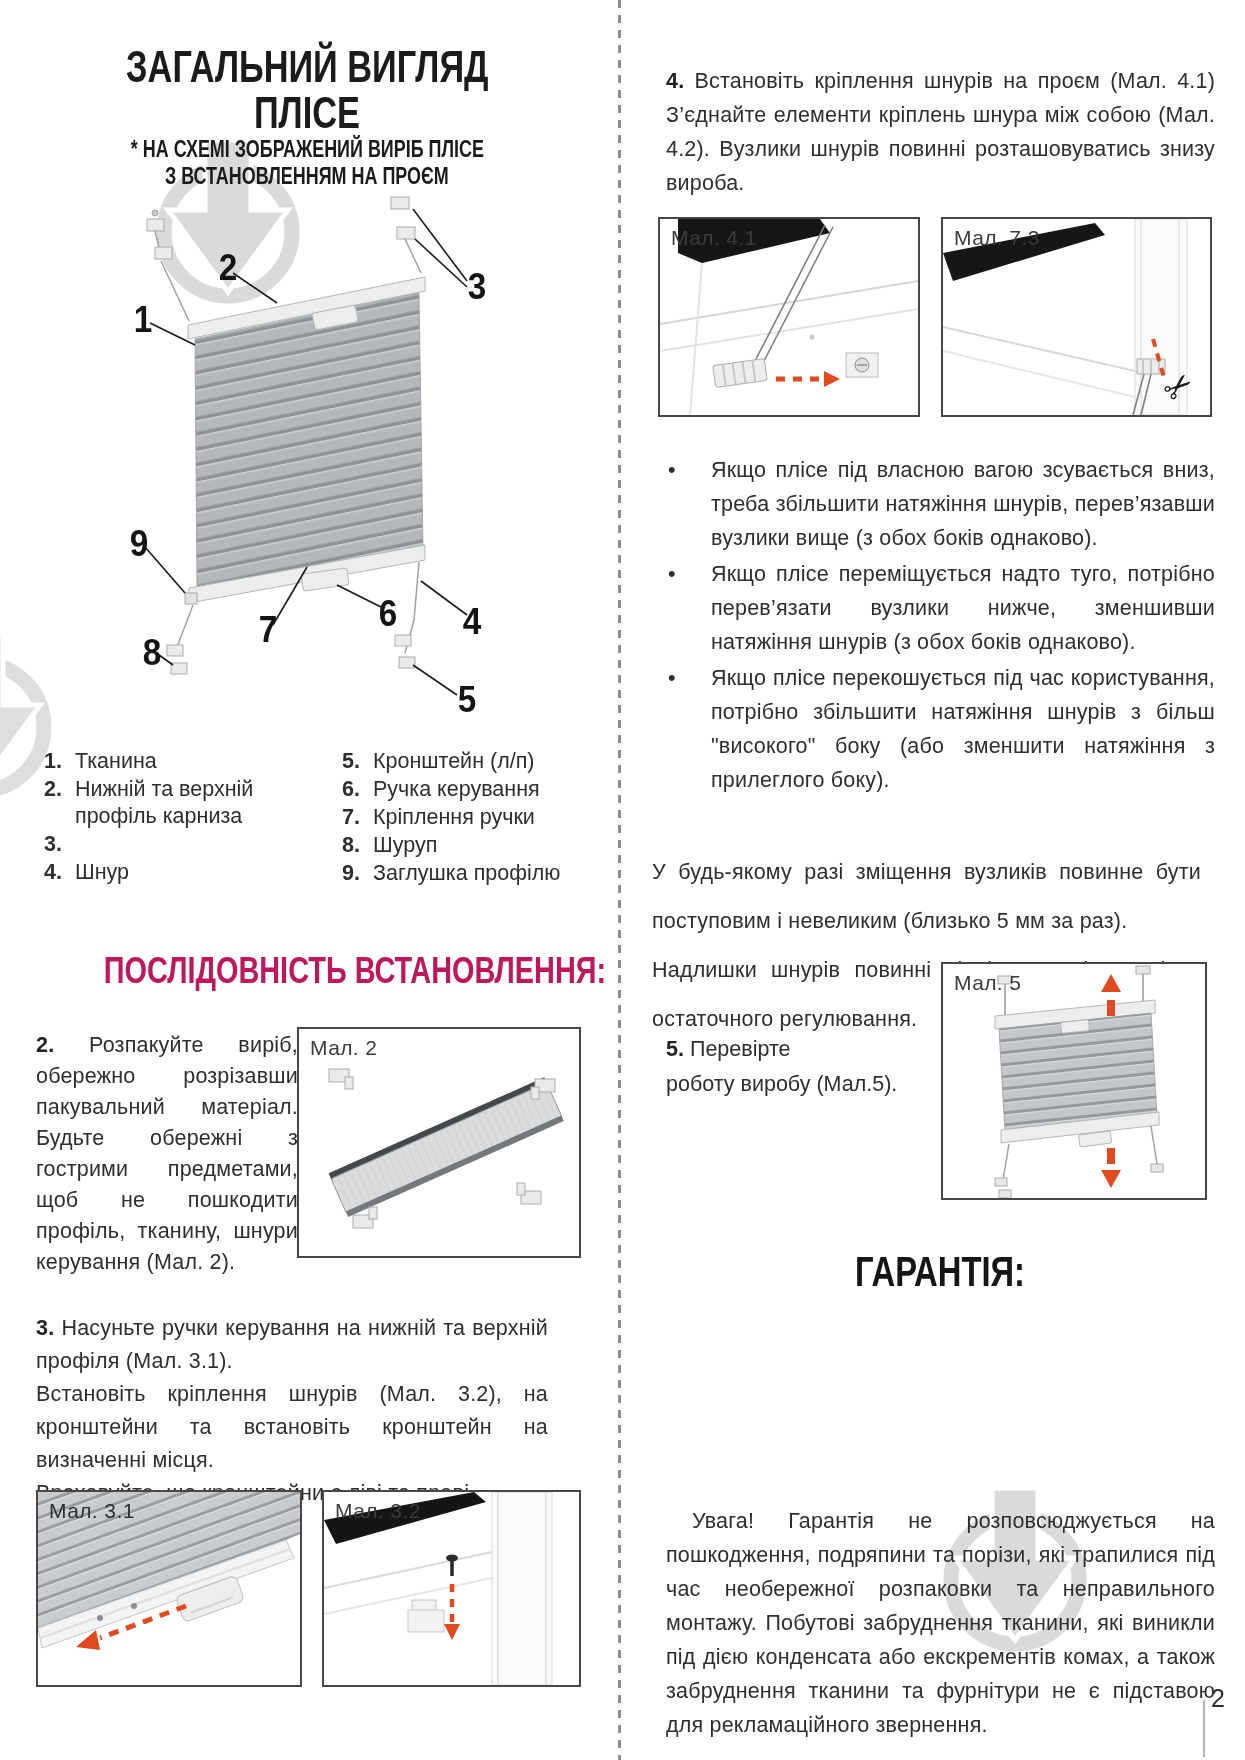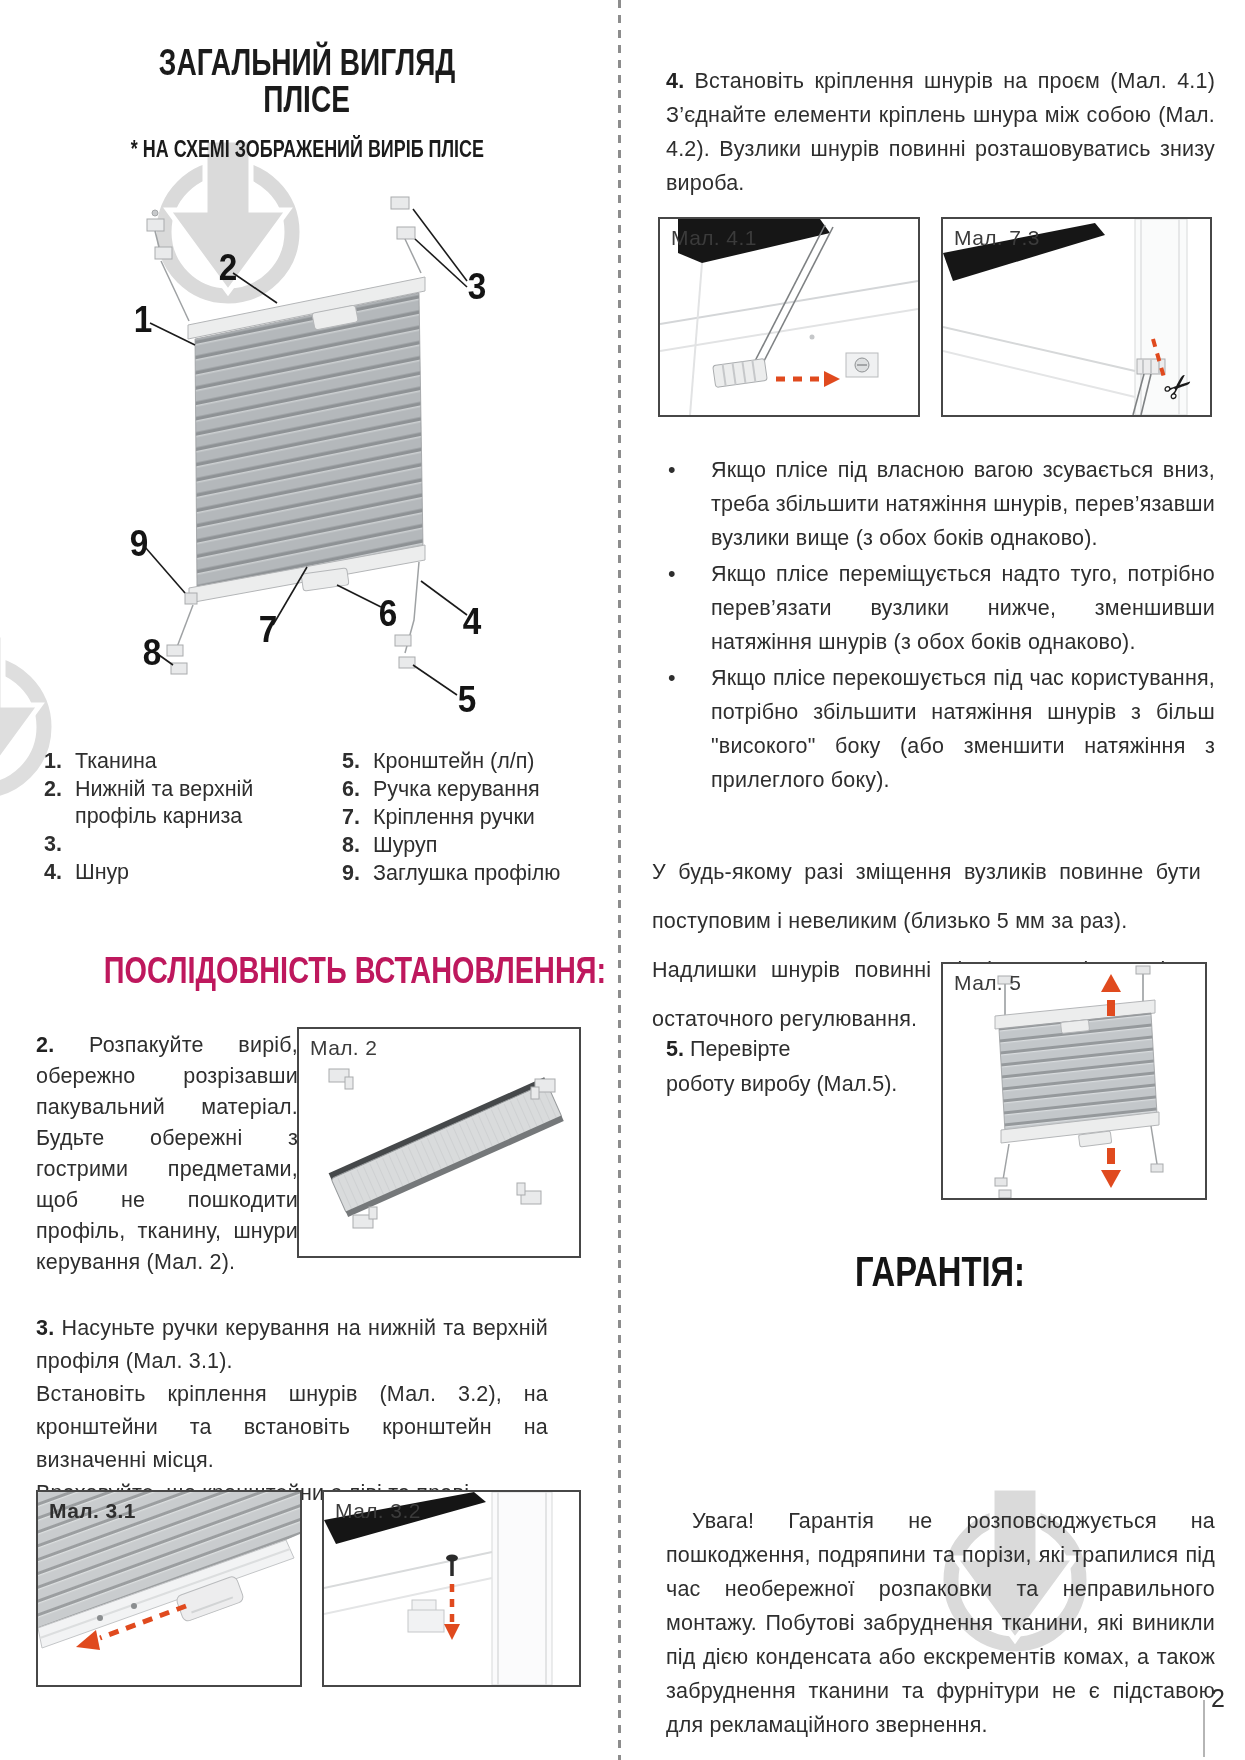--- a/index.html
+++ b/index.html
@@ -5,21 +5,21 @@
   html,body{margin:0;padding:0;background:#ffffff;}
   .page{position:relative;width:1245px;height:1760px;background:#fff;overflow:hidden;
         font-family:"Liberation Sans",sans-serif;color:#2c2c2c;}
   .abs{position:absolute;}
   .z1{z-index:2;}
   .wm{position:absolute;z-index:1;}
   .cond{display:inline-block;transform:scaleX(0.78);transform-origin:50% 50%;white-space:nowrap;}
   .divider{position:absolute;left:618px;top:0;width:3px;height:1760px;z-index:2;
            background:repeating-linear-gradient(to bottom,#8d8d8d 0 8px,transparent 8px 15px);}
   .title{left:33px;top:44px;width:548px;text-align:center;font-weight:700;color:#1b1b1b;
-         font-size:36px;line-height:1.04;}
+         font-size:44px;line-height:1.04;}
   .subtitle{left:33px;top:136px;width:548px;text-align:center;font-weight:700;color:#1b1b1b;
             font-size:23px;line-height:1.18;}
   .callout{position:absolute;z-index:3;font-size:37px;font-weight:700;color:#141414;
            transform:translate(-50%,-50%) scaleX(0.9);}
   .legend{font-size:21.5px;line-height:27px;color:#2e2e2e;z-index:2;}
   .legend-item{display:flex;margin-bottom:1px;}
   .legend-num{width:31px;font-weight:700;flex:0 0 31px;}
   .legend-text{flex:1;}
   .h2{left:33px;top:950px;width:548px;text-align:center;font-weight:700;color:#be185d;
       font-size:37px;}
@@ -55,20 +55,21 @@
   </svg>
 
   <div class="divider"></div>
 
   <div class="abs title z1">
     <div><span class="cond">ЗАГАЛЬНИЙ ВИГЛЯД</span></div>
     <div><span class="cond">ПЛІСЕ</span></div>
   </div>
   <div class="abs subtitle z1">
     <div><span class="cond">* НА СХЕМІ ЗОБРАЖЕНИЙ ВИРІБ ПЛІСЕ</span></div>
+    <div><span class="cond">З ВСТАНОВЛЕННЯМ НА ПРОЄМ</span></div>
   </div>
 
   <svg class="abs z1" style="left:25px;top:195px;" width="520" height="520" viewBox="0 0 520 520">
     <defs>
       <pattern id="plMain" width="20" height="15" patternUnits="userSpaceOnUse" patternTransform="rotate(-11.5)">
         <rect width="20" height="15" fill="#b4b8bb"></rect>
         <rect y="11.5" width="20" height="3.5" fill="#8e9295"></rect>
         <rect width="20" height="1.5" fill="#cdd0d2"></rect>
       </pattern>
     </defs>
@@ -207,21 +208,21 @@
 
   <div class="abs body-text z1" style="left:36px;top:1312px;width:512px;line-height:33px;">
     <div>
       <b class="snum">3.</b>
       <span>Насуньте ручки керування на нижній та верхній профіля (Мал. 3.1).</span>
     </div>
     <div>Встановіть кріплення шнурів (Мал. 3.2), на кронштейни та встановіть кронштейн на визначенні місця.</div>
     <div>Враховуйте, що кронштейни є ліві та праві.</div>
   </div>
 
-  <div class="fig" style="left:36px;top:1490px;width:266px;height:197px;font-weight:bold;">
+  <div class="fig" style="left:36px;top:1490px;width:266px;height:197px;">
     <svg width="262" height="193" viewBox="0 0 262 193">
       <defs>
         <pattern id="pl31" width="20" height="13" patternUnits="userSpaceOnUse" patternTransform="rotate(-20)">
           <rect width="20" height="13" fill="#c9ccce"></rect>
           <rect y="10" width="20" height="3" fill="#9b9ea0"></rect>
           <rect width="20" height="1.2" fill="#dde0e1"></rect>
         </pattern>
       </defs>
       <polygon points="0,0 262,0 262,42 248,48 0,136" fill="url(#pl31)"></polygon>
       <polygon points="0,136 248,48 256,66 4,156" fill="#f2f3f4" stroke="#c3c5c7"></polygon>

